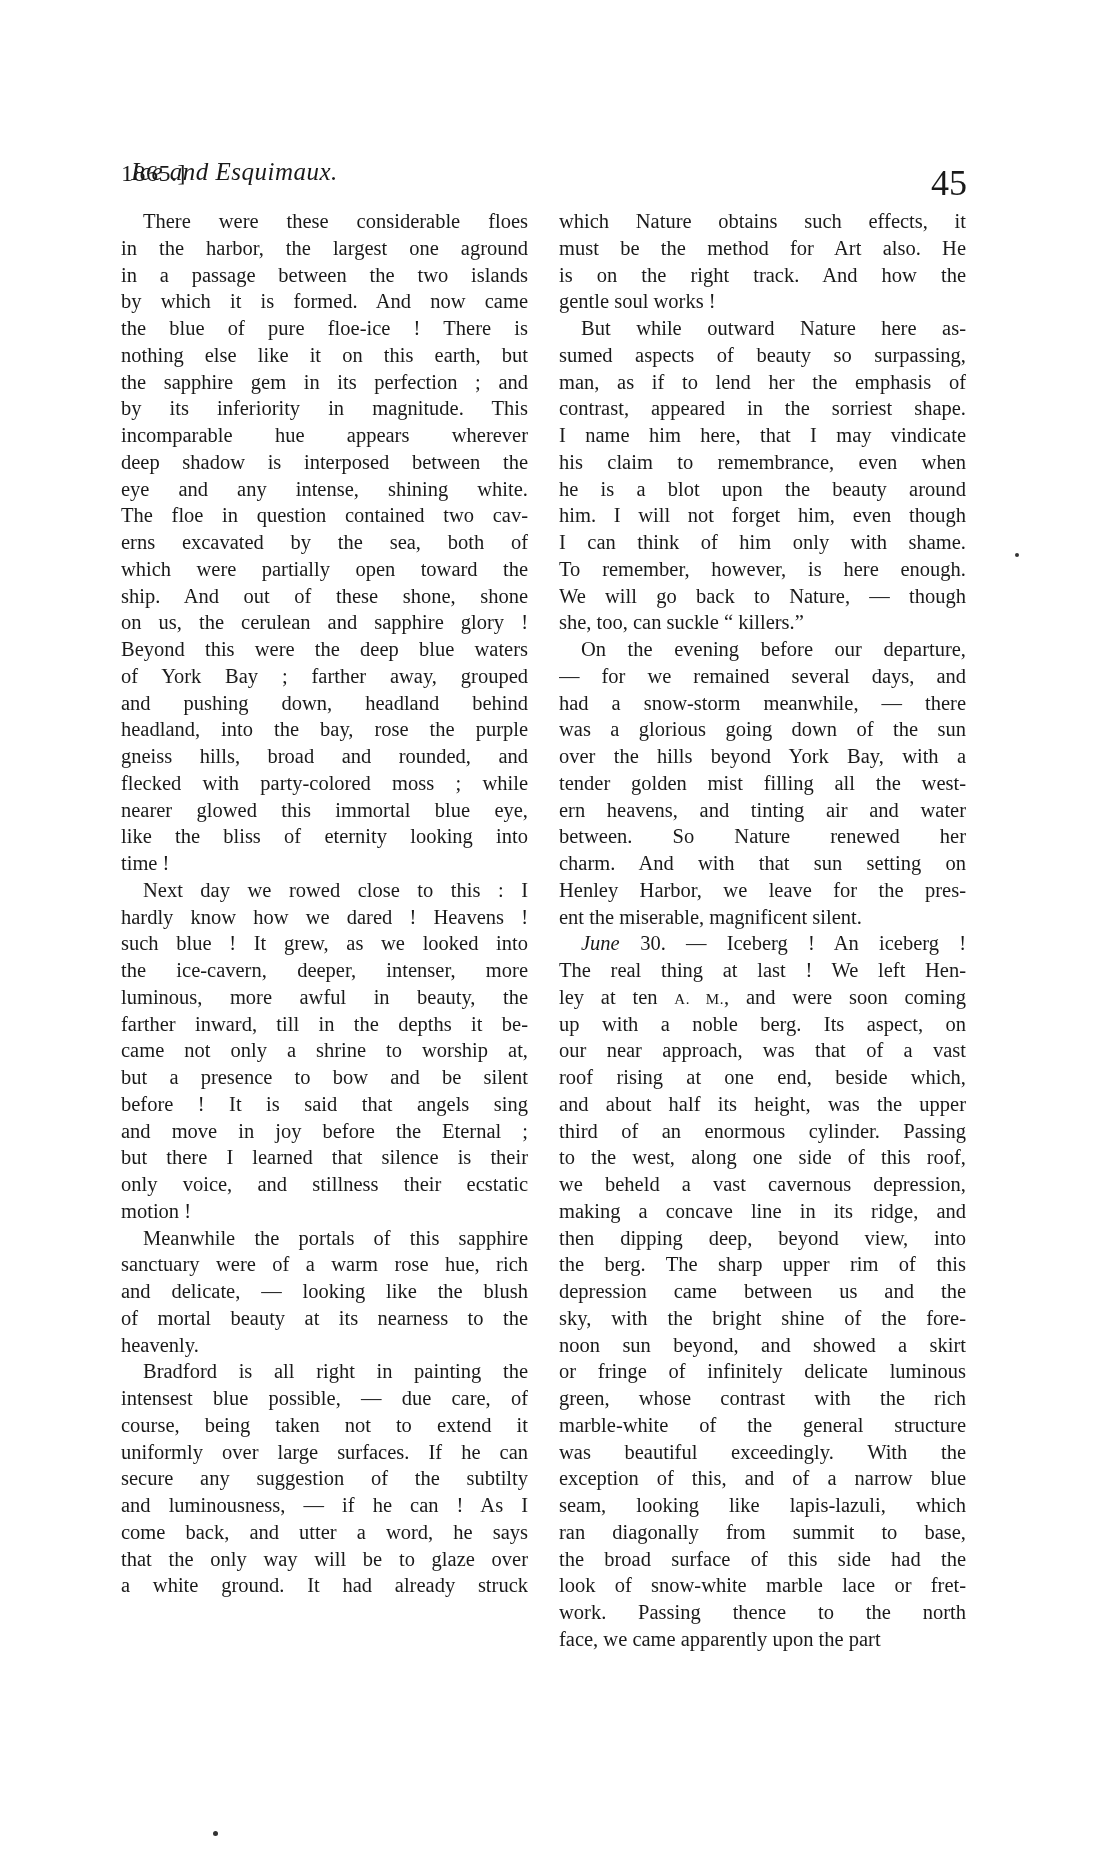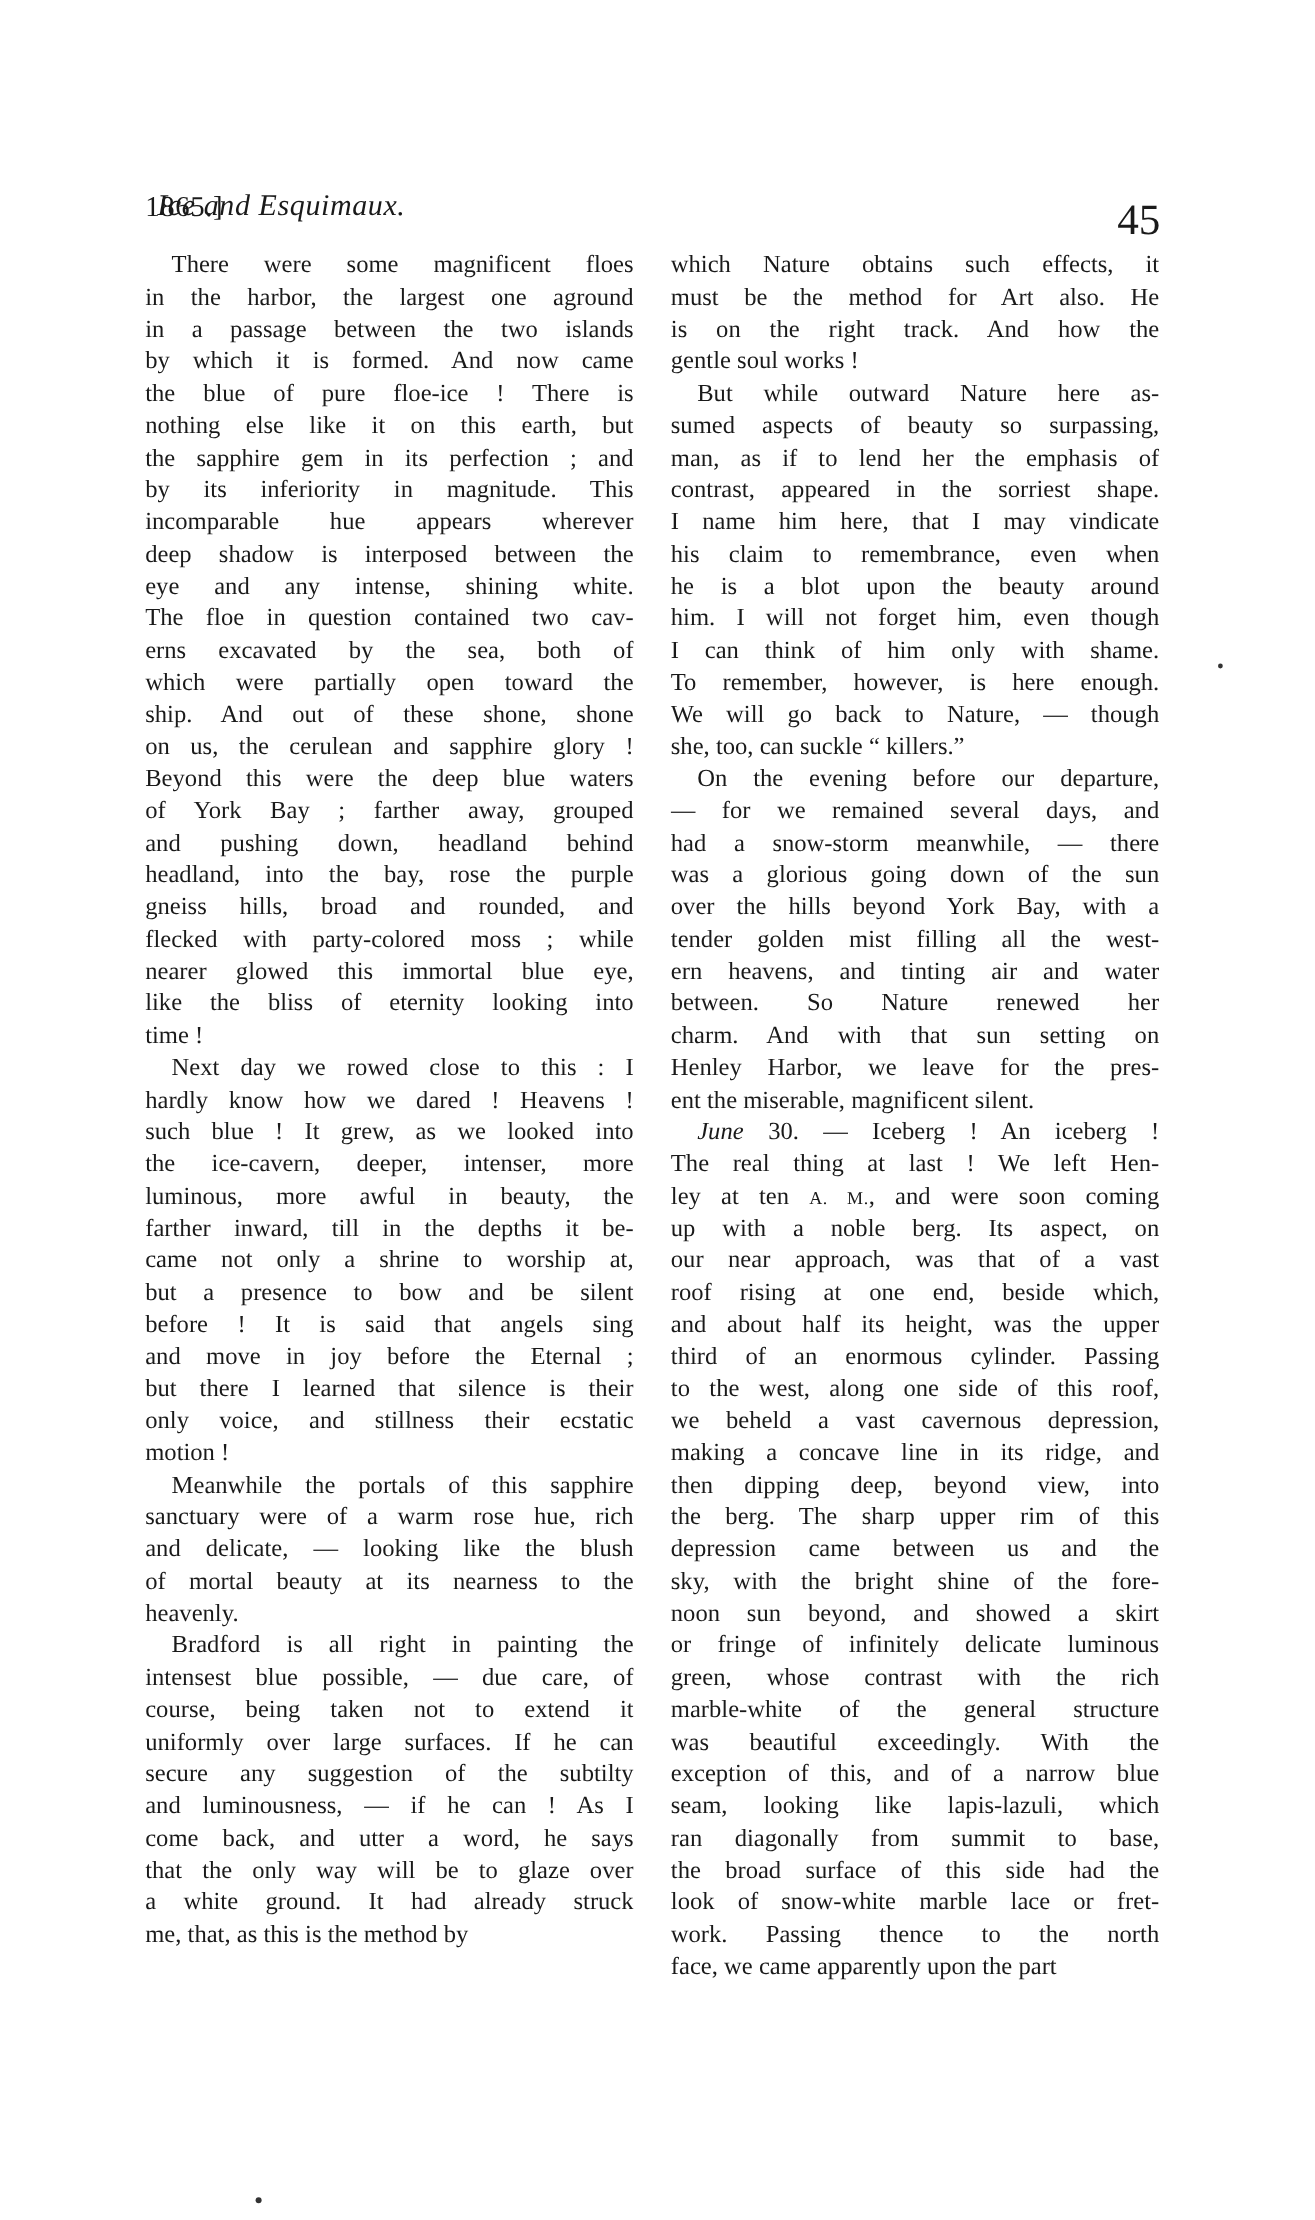--- a/index.html
+++ b/index.html
@@ -25,21 +25,21 @@
 <body>
 
 <div class="page">
   <div class="header">
     <span class="hdr-left">1865.]</span>
     <span class="hdr-center">Ice and Esquimaux.</span>
     <span class="hdr-right">45</span>
   </div>
 
   <div class="col left" id="col-left">
-      <span class="line indent"><span>There were some magnificent floes</span></span>
+      <span class="line indent"><span>There were these considerable floes</span></span>
       <span class="line"><span>in the harbor, the largest one aground</span></span>
       <span class="line"><span>in a passage between the two islands</span></span>
       <span class="line"><span>by which it is formed.  And now came</span></span>
       <span class="line"><span>the blue of pure floe-ice !  There is</span></span>
       <span class="line"><span>nothing else like it on this earth, but</span></span>
       <span class="line"><span>the sapphire gem in its perfection ; and</span></span>
       <span class="line"><span>by its inferiority in magnitude.  This</span></span>
       <span class="line"><span>incomparable hue appears wherever</span></span>
       <span class="line"><span>deep shadow is interposed between the</span></span>
       <span class="line"><span>eye and any intense, shining white.</span></span>
@@ -77,21 +77,20 @@
       <span class="line last"><span>heavenly.</span></span>
       <span class="line indent"><span>Bradford is all right in painting the</span></span>
       <span class="line"><span>intensest blue possible, — due care, of</span></span>
       <span class="line"><span>course, being taken not to extend it</span></span>
       <span class="line"><span>uniformly over large surfaces.  If he can</span></span>
       <span class="line"><span>secure any suggestion of the subtilty</span></span>
       <span class="line"><span>and luminousness, — if he can !  As I</span></span>
       <span class="line"><span>come back, and utter a word, he says</span></span>
       <span class="line"><span>that the only way will be to glaze over</span></span>
       <span class="line"><span>a white ground.  It had already struck</span></span>
-      <span class="line last"><span>me, that, as this is the method by</span></span>
     </div>
   <div class="col right" id="col-right">
       <span class="line"><span>which Nature obtains such effects, it</span></span>
       <span class="line"><span>must be the method for Art also.  He</span></span>
       <span class="line"><span>is on the right track.  And how the</span></span>
       <span class="line last"><span>gentle soul works !</span></span>
       <span class="line indent"><span>But while outward Nature here as-</span></span>
       <span class="line"><span>sumed aspects of beauty so surpassing,</span></span>
       <span class="line"><span>man, as if to lend her the emphasis of</span></span>
       <span class="line"><span>contrast, appeared in the sorriest shape.</span></span>

